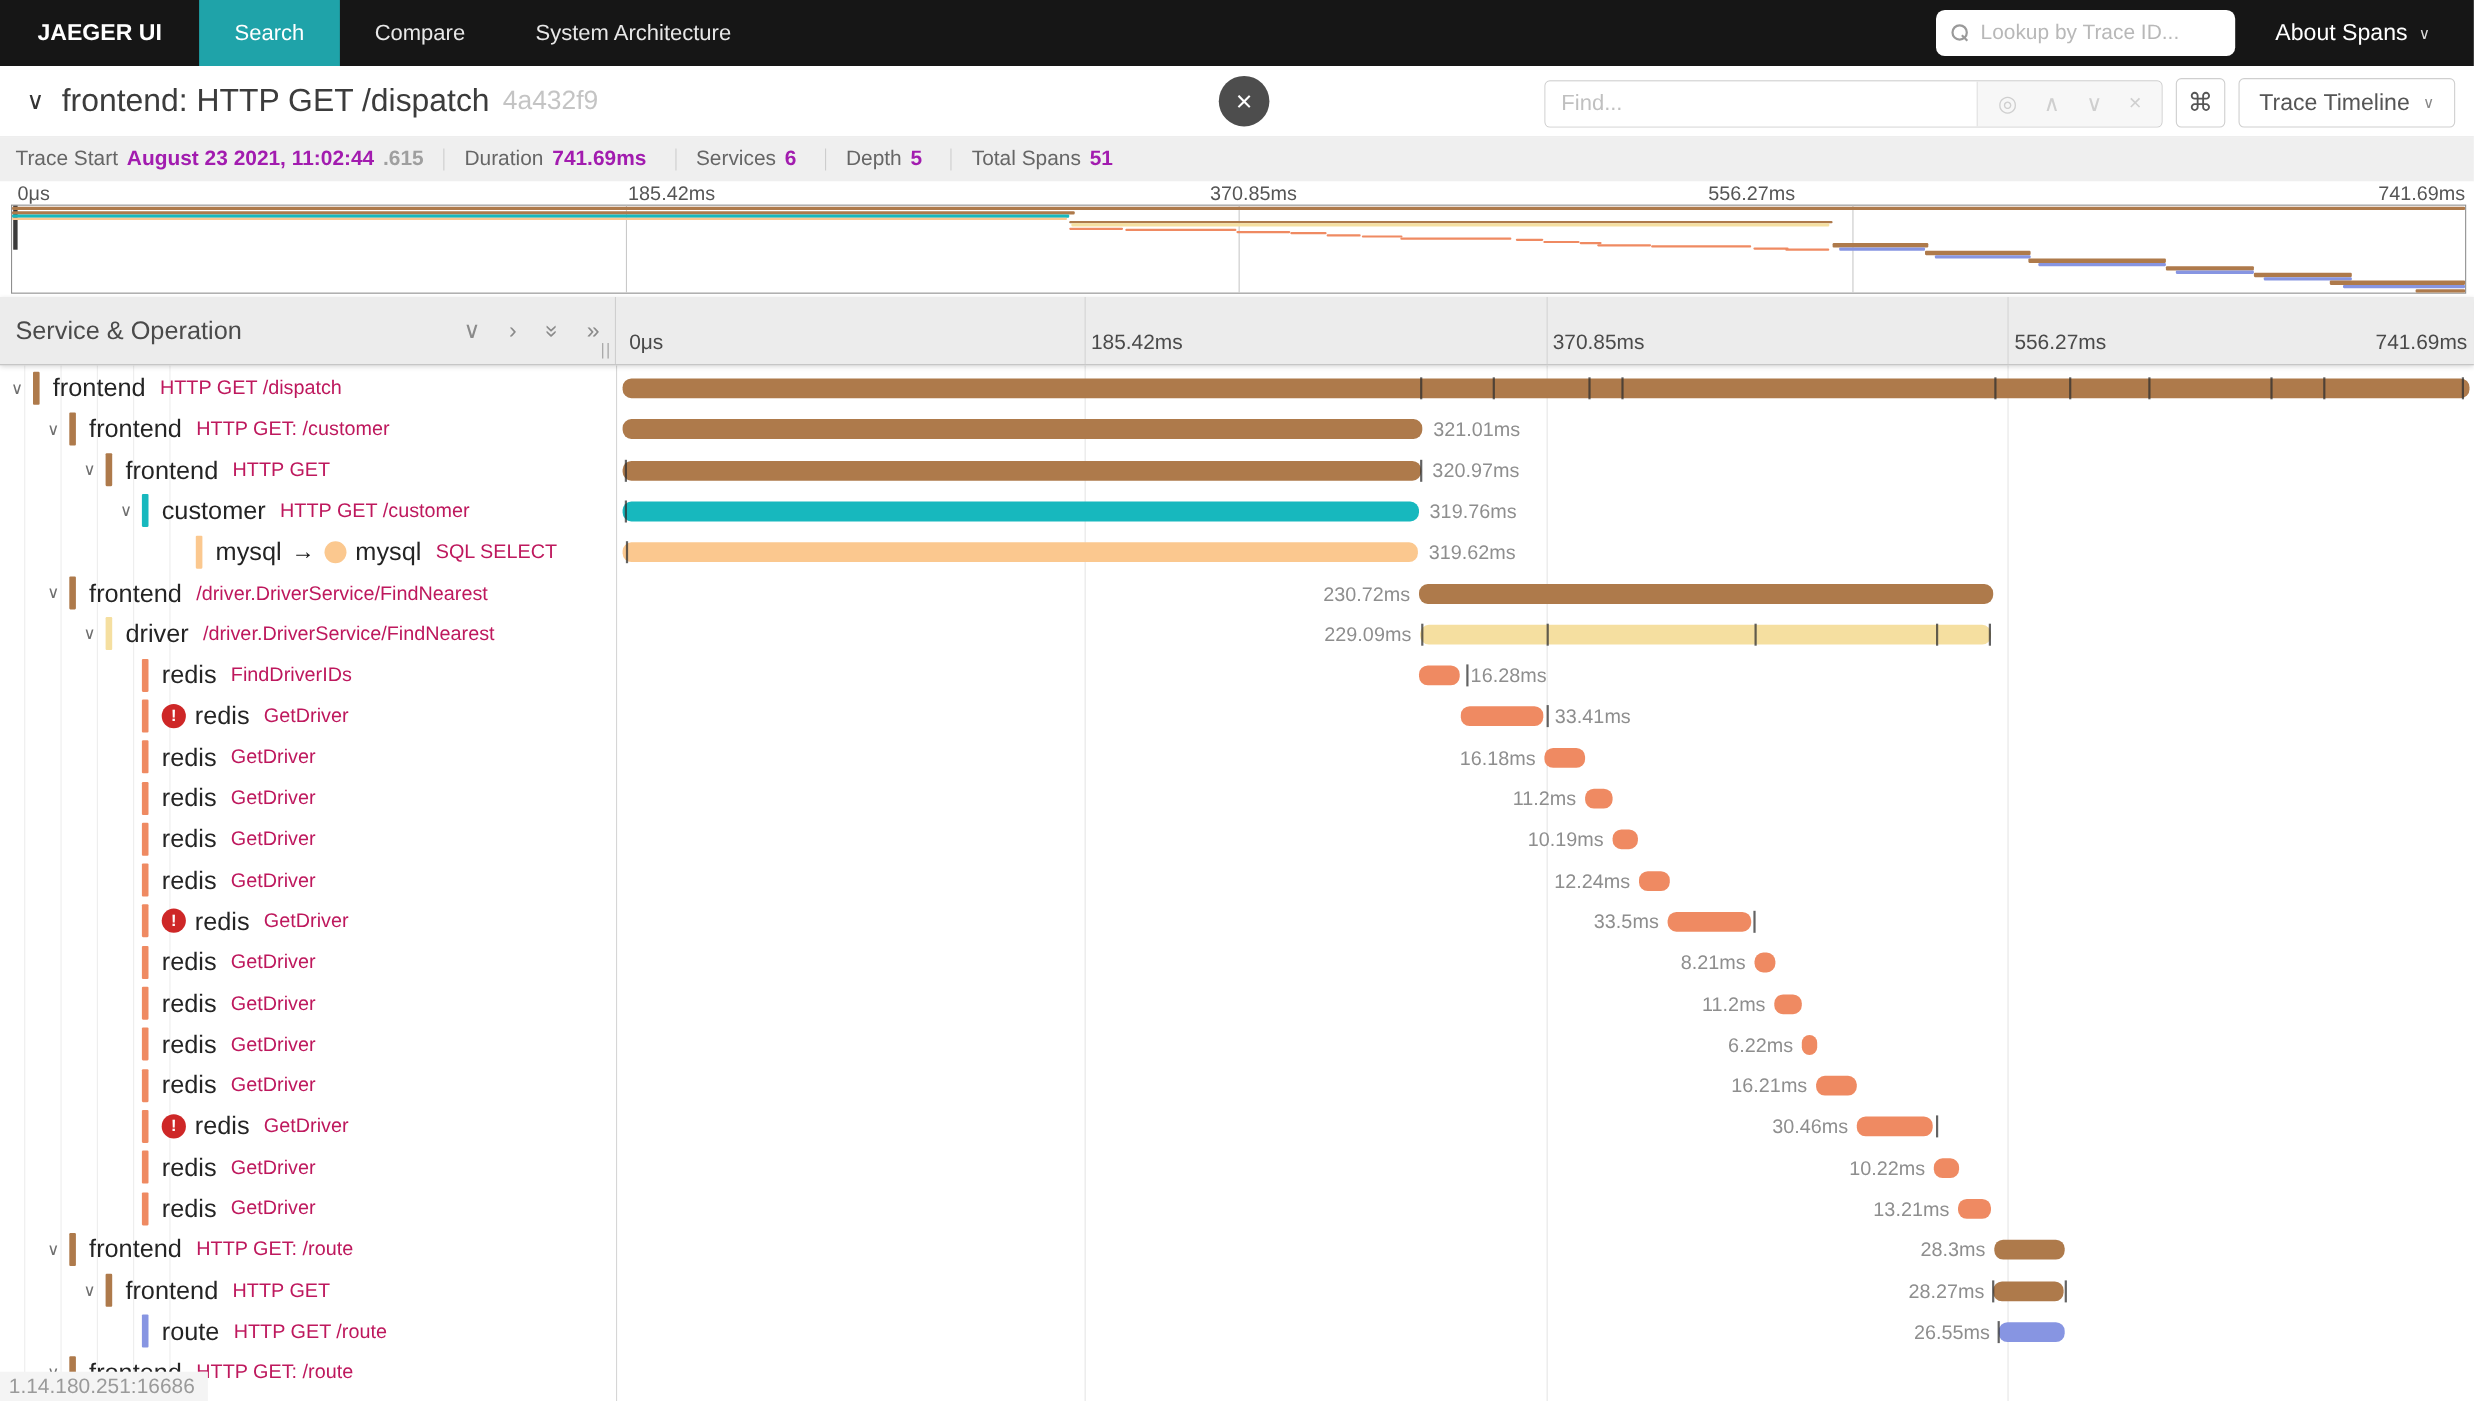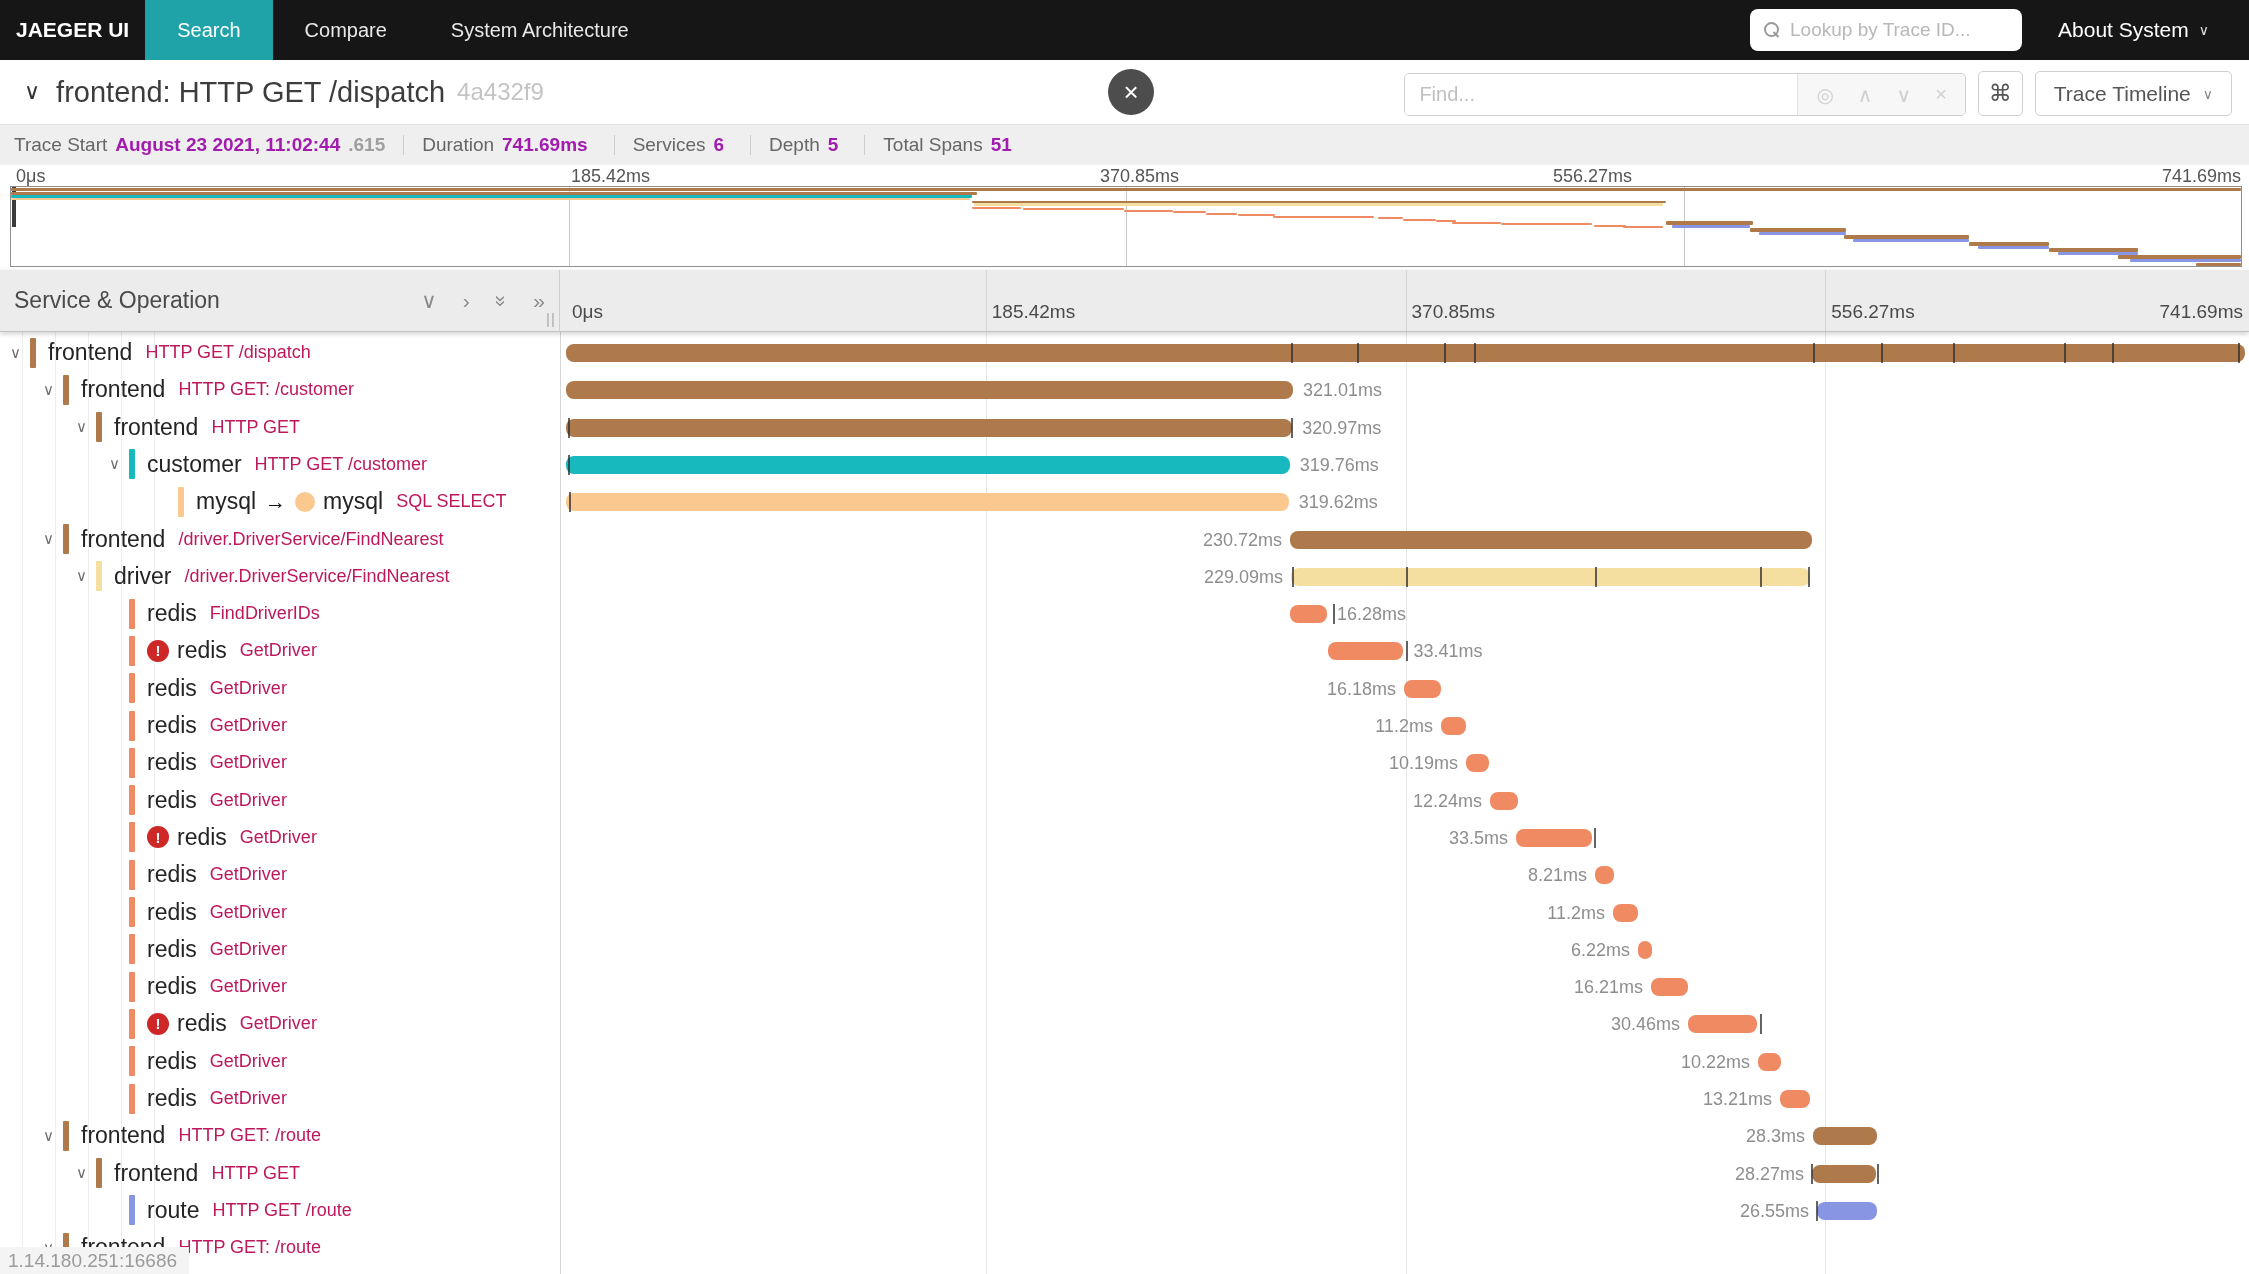--- a/index.html
+++ b/index.html
@@ -3,21 +3,21 @@
 <meta charset="utf-8">
 <style>
   * { margin:0; padding:0; box-sizing:border-box; }
   html,body { width:2249px; height:1274px; overflow:hidden;
     font-family:"Liberation Sans","DejaVu Sans",sans-serif; background:#fff; }
   .app { position:relative; width:2249px; height:1274px; }
 
   
   .topnav { position:absolute; top:0; left:0; right:0; height:60px; background:#161616;
     display:flex; align-items:stretch; color:#fff; }
-  .brand { display:flex; align-items:center; padding:0 16px; font-weight:bold; font-size:21px; }
+  .brand { display:flex; align-items:center; padding:0 34px; font-weight:bold; font-size:21px; }
   .navtab { display:flex; align-items:center; padding:0 32px; font-size:20px; color:#e8e8e8; cursor:pointer; }
   .navtab.active { background:#1FA3A9; color:#fff; }
   .nav-right { margin-left:auto; display:flex; align-items:center; gap:36px; padding-right:40px; }
   .trace-lookup { display:flex; align-items:center; gap:10px; background:#fff; border-radius:8px;
     width:272px; height:42px; padding:0 14px; }
   .mag { position:relative; width:16px; height:16px; flex:0 0 auto; }
   .mag::before { content:""; position:absolute; width:11px; height:11px; border:2px solid #9a9a9a; border-radius:50%; }
   .mag::after { content:""; position:absolute; width:2px; height:7px; background:#9a9a9a;
     transform:rotate(-45deg); left:11px; top:9px; }
   .trace-lookup input { border:none; outline:none; font-size:19px; width:100%; color:#333;
@@ -119,21 +119,21 @@
     <div class="brand">JAEGER UI</div>
     <div class="navtab active">Search</div>
     <div class="navtab">Compare</div>
     <div class="navtab">System Architecture</div>
     <div class="nav-right">
       <div class="trace-lookup">
         <span class="mag"></span>
         <input type="text" placeholder="Lookup by Trace ID..." style="">
       </div>
       <div class="about">
-        <span>About System</span>
+        <span>About Spans</span>
         <span class="chev">∨</span>
       </div>
     </div>
   </nav>
 
   <header class="trace-header">
     <span class="th-chev">∨</span>
     <span class="th-title">frontend: HTTP GET /dispatch</span>
     <span class="th-id">4a432f9</span>
   </header>

